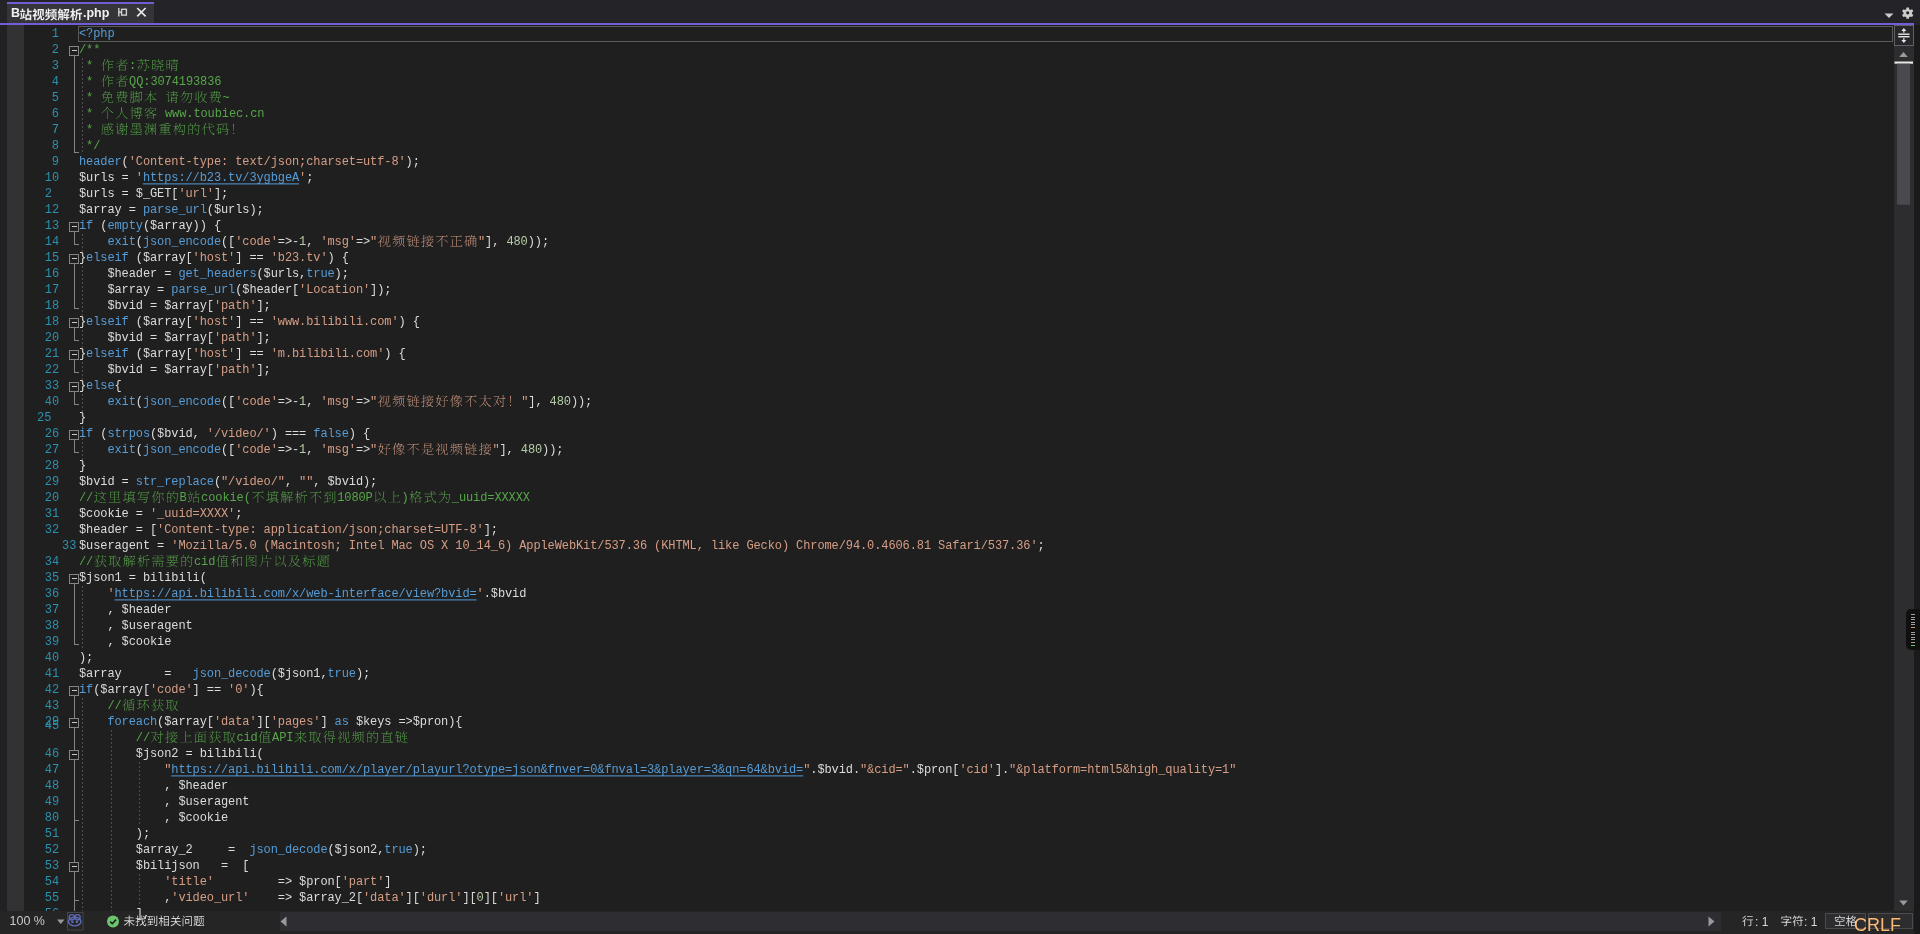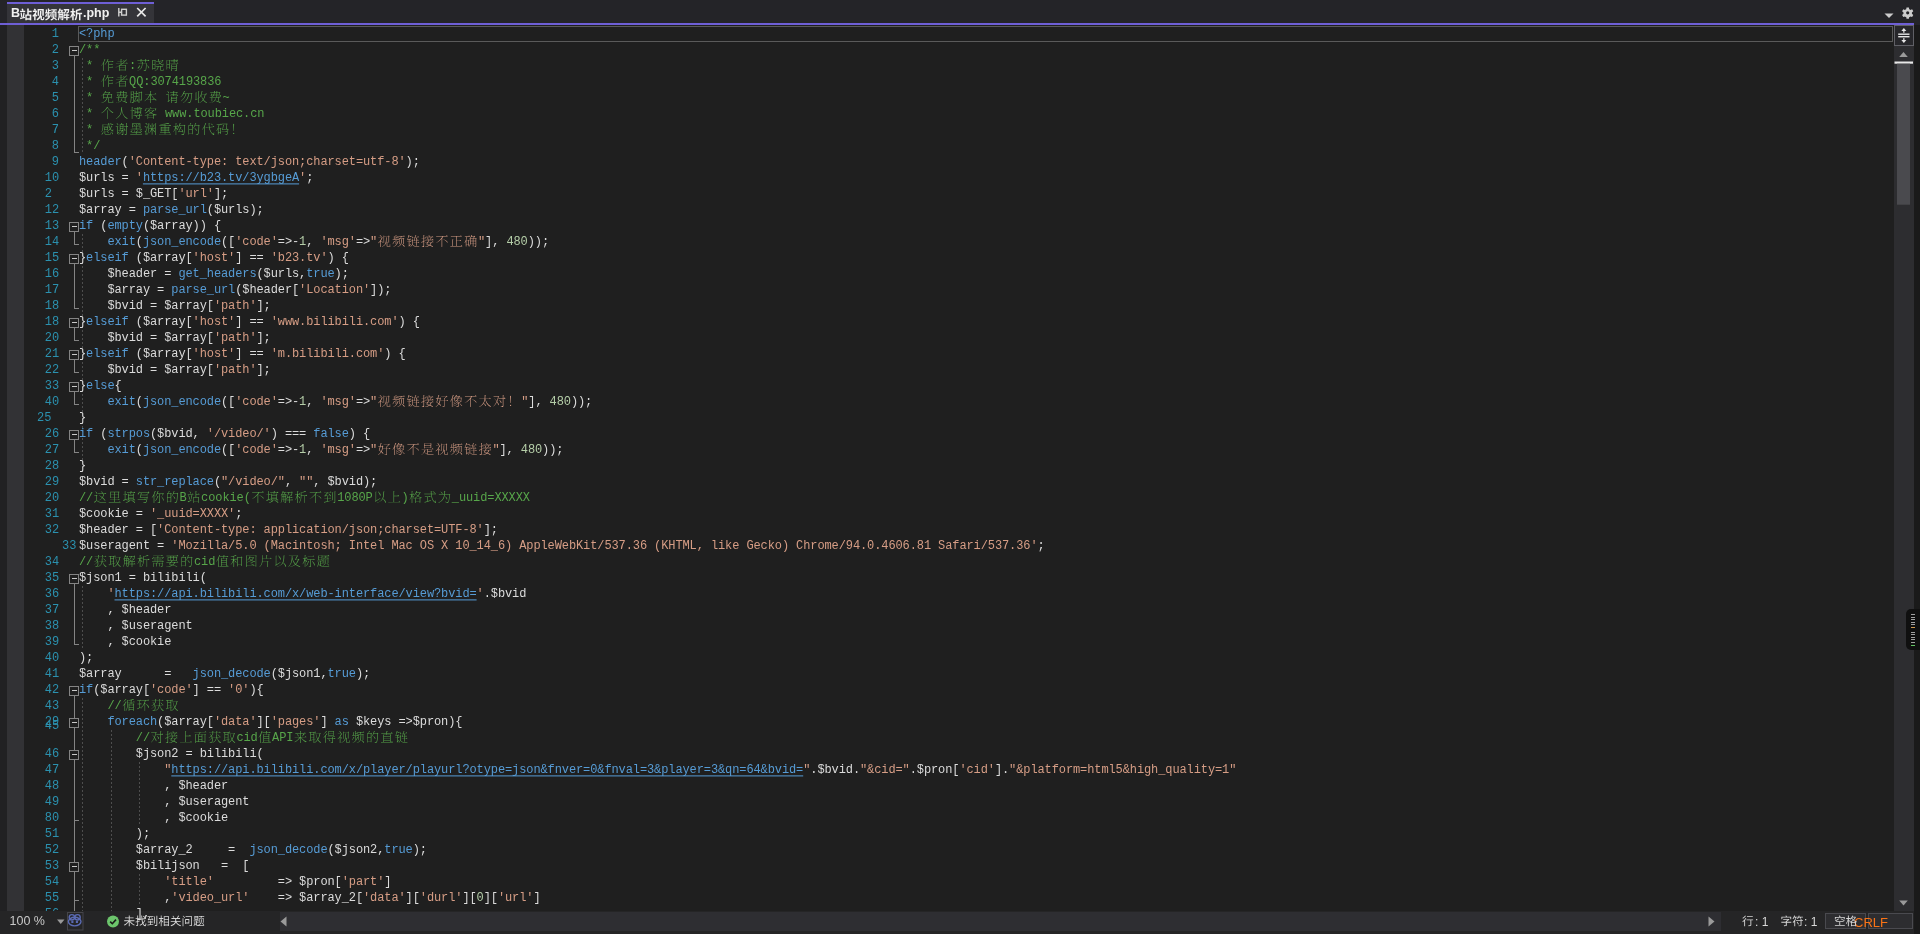--- a/index.html
+++ b/index.html
@@ -687,13 +687,13 @@
 <path d="M62.2 10.6 L64.3 12.7 L68 8.6" stroke="#1a1a1a" stroke-width="1.6" fill="none"></path>
 </svg>
 <svg style="position:absolute;left:270px;top:911px" width="1460" height="23">
 <path d="M16.5 5.5 L16.5 15.5 L10.5 10.5 Z" fill="#9a9a9a"></path>
 <path d="M1438.5 5.5 L1438.5 15.5 L1444.5 10.5 Z" fill="#9a9a9a"></path>
 </svg>
 <span class="sans" style="left:1755px;top:914.5px;font-size:12px;color:#d8d8d8">: 1</span>
 <span class="sans" style="left:1804px;top:914.5px;font-size:12px;color:#d8d8d8">: 1</span>
 <div style="position:absolute;left:1825px;top:912.5px;width:41px;height:16.5px;background:#2d2d30;border:1px solid #4a4a4f"></div>
 <div style="position:absolute;left:1868px;top:912.5px;width:45px;height:16.5px;background:#2d2d30;border:1px solid #4a4a4f"></div>
-<span class="sans" style="left:1854px;top:914.5px;font-size:13px;color:#f97316">CRLF</span>
+<span class="sans" style="left:1854px;top:914.5px;font-size:18px;color:#fdba74">CRLF</span>
 <div style="position:absolute;left:1913.5px;top:911px;width:6.5px;height:23px;background:#1a1a1a"></div>
 </body></html>

